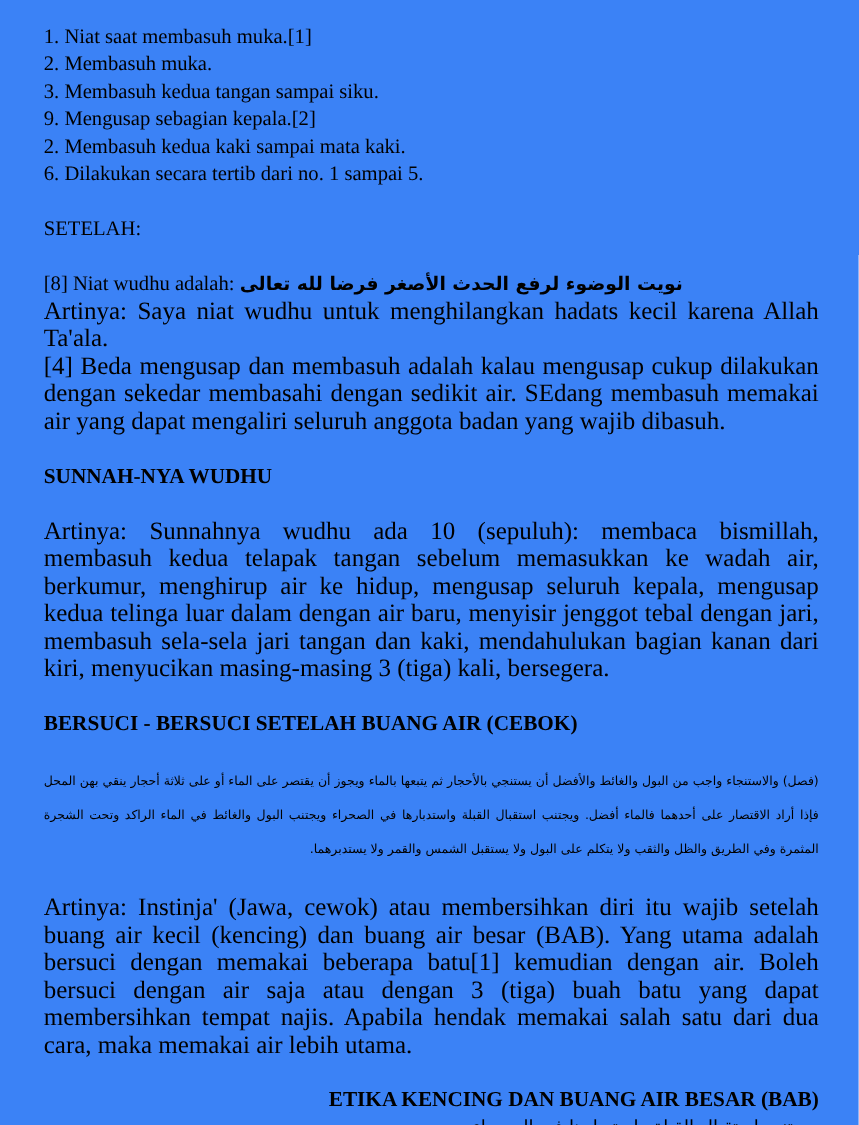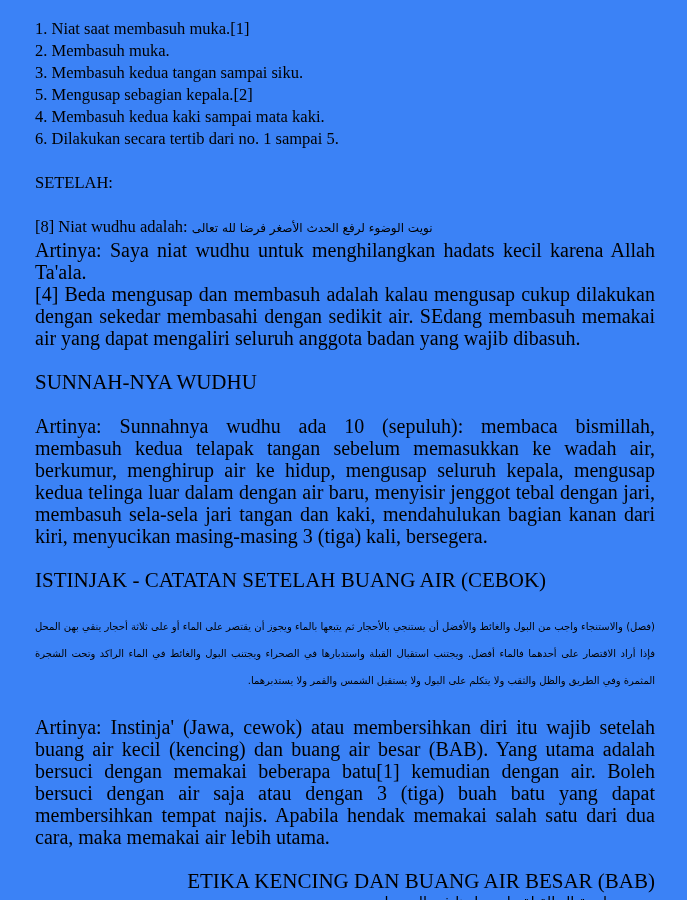--- a/index.html
+++ b/index.html
@@ -23,30 +23,31 @@
   .txt {
     font-size: 16.5px;
     line-height: 22px;
   }
   .para {
     font-size: 20px;
     line-height: 22px;
     text-align: justify;
   }
   .heading {
-    font-size: 21px;
+    font-size: 17px;
     line-height: 22px;
-    font-weight: normal;
+    font-weight: bold;
   }
   .steps .txt { white-space: nowrap; }
   .arabic-inline {
     font-family: "DejaVu Sans", sans-serif;
-    font-size: 12px;
+    font-size: 15px;
     direction: rtl;
     unicode-bidi: embed;
+    font-weight: bold;
   }
   .arabic-block {
     font-family: "DejaVu Sans", sans-serif;
     font-size: 10px;
     line-height: 27px;
     direction: rtl;
     text-align: justify;
   }
   .partial-arabic {
     position: absolute;
@@ -66,38 +67,38 @@
 </style>
 </head>
 <body>
 
 <div class="page">
 
   <div class="steps mb">
     <div class="txt">1. Niat saat membasuh muka.[1]</div>
     <div class="txt">2. Membasuh muka.</div>
     <div class="txt">3. Membasuh kedua tangan sampai siku.</div>
-    <div class="txt">5. Mengusap sebagian kepala.[2]</div>
-    <div class="txt">4. Membasuh kedua kaki sampai mata kaki.</div>
+    <div class="txt">9. Mengusap sebagian kepala.[2]</div>
+    <div class="txt">2. Membasuh kedua kaki sampai mata kaki.</div>
     <div class="txt">6. Dilakukan secara tertib dari no. 1 sampai 5.</div>
   </div>
 
   <div class="txt mb">SETELAH:</div>
 
   <div class="notes-block mb">
     <div class="txt"><span>[8] Niat wudhu adalah: </span><span class="arabic-inline" lang="ar" dir="rtl">نويت الوضوء لرفع الحدث الأصغر فرضا لله تعالى</span></div>
     <p class="para">Artinya: Saya niat wudhu untuk menghilangkan hadats kecil karena Allah Ta'ala.</p>
     <p class="para">[4] Beda mengusap dan membasuh adalah kalau mengusap cukup dilakukan dengan sekedar membasahi dengan sedikit air. SEdang membasuh memakai air yang dapat mengaliri seluruh anggota badan yang wajib dibasuh.</p>
   </div>
 
   <h2 class="heading mb">SUNNAH-NYA WUDHU</h2>
 
   <p class="para mb">Artinya: Sunnahnya wudhu ada 10 (sepuluh): membaca bismillah, membasuh kedua telapak tangan sebelum memasukkan ke wadah air, berkumur, menghirup air ke hidup, mengusap seluruh kepala, mengusap kedua telinga luar dalam dengan air baru, menyisir jenggot tebal dengan jari, membasuh sela-sela jari tangan dan kaki, mendahulukan bagian kanan dari kiri, menyucikan masing-masing 3 (tiga) kali, bersegera.</p>
 
-  <h2 class="heading mb">ISTINJAK - CATATAN SETELAH BUANG AIR (CEBOK)</h2>
+  <h2 class="heading mb">BERSUCI - BERSUCI SETELAH BUANG AIR (CEBOK)</h2>
 
   <p class="arabic-block mb" lang="ar" dir="rtl">(فصل) والاستنجاء واجب من البول والغائط والأفضل أن يستنجي بالأحجار ثم يتبعها بالماء ويجوز أن يقتصر على الماء أو على ثلاثة أحجار ينقي بهن المحل فإذا أراد الاقتصار على أحدهما فالماء أفضل. ويجتنب استقبال القبلة واستدبارها في الصحراء ويجتنب البول والغائط في الماء الراكد وتحت الشجرة المثمرة وفي الطريق والظل والثقب ولا يتكلم على البول ولا يستقبل الشمس والقمر ولا يستدبرهما.</p>
 
   <p class="para mb">Artinya: Instinja' (Jawa, cewok) atau membersihkan diri itu wajib setelah buang air kecil (kencing) dan buang air besar (BAB). Yang utama adalah bersuci dengan memakai beberapa batu[1] kemudian dengan air. Boleh bersuci dengan air saja atau dengan 3 (tiga) buah batu yang dapat membersihkan tempat najis. Apabila hendak memakai salah satu dari dua cara, maka memakai air lebih utama.</p>
 
   <h2 class="heading mb-sm">ETIKA KENCING DAN BUANG AIR BESAR (BAB)</h2>
 
   <div class="partial-arabic" lang="ar" dir="rtl">ويجتنب استقبال القبلة واستدبارها في الصحراء</div>
 
 </div>

